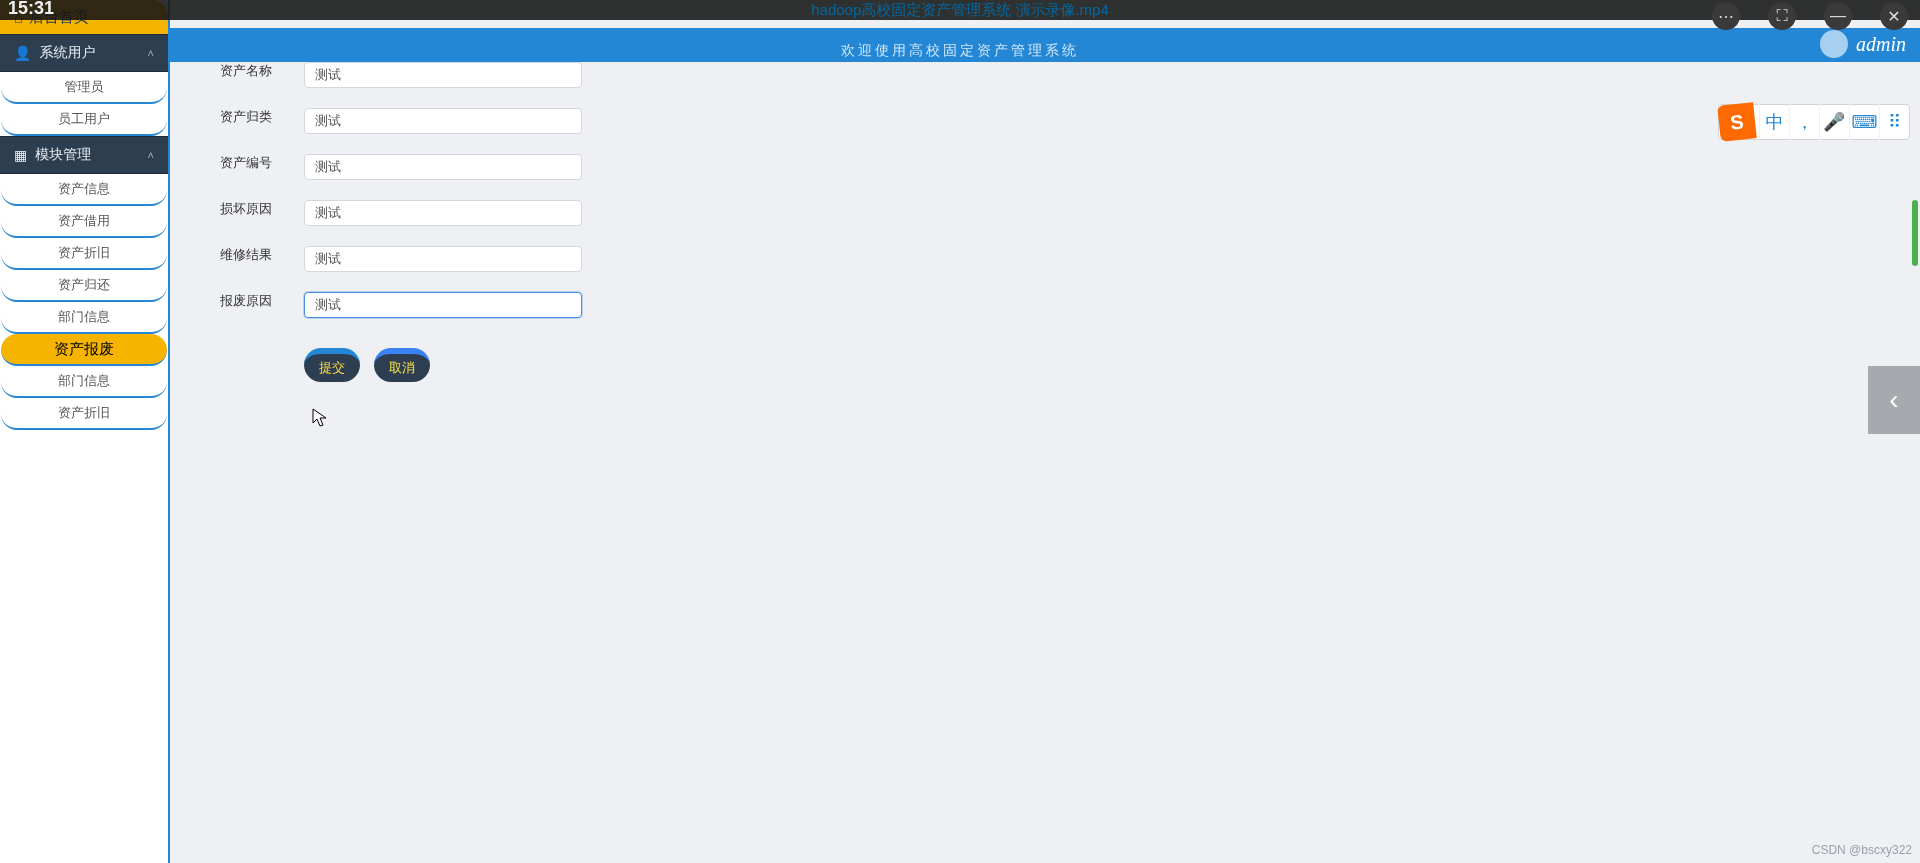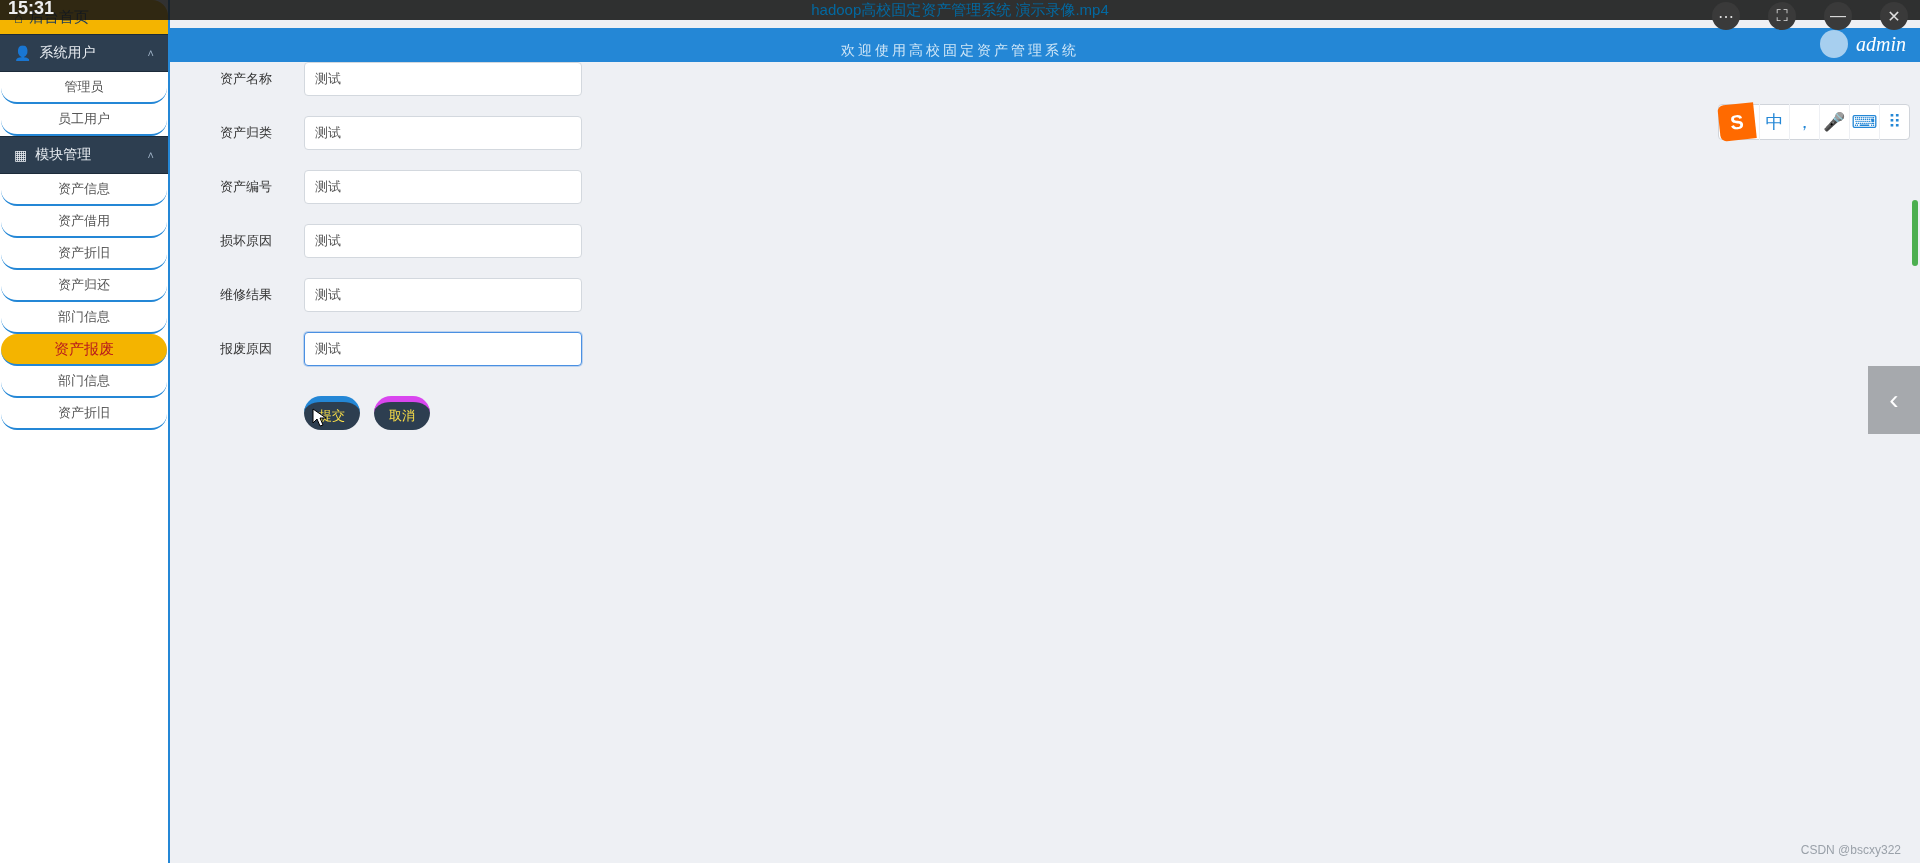--- a/index.html
+++ b/index.html
@@ -49,43 +49,43 @@
 .side-group-hd .left { display:flex; align-items:center; gap:8px; }
 .side-item {
   height:32px; display:flex; align-items:center; justify-content:center;
   font-size:13px; color:#555; background:#fff;
   border-bottom:2px solid #2487d6; cursor:pointer;
   border-top-left-radius:18px; border-top-right-radius:18px;
   border-bottom-left-radius:18px; border-bottom-right-radius:18px;
   margin:0 1px;
 }
 .side-item.active {
-  background:#f4b400; color:#b91c1c; font-size:15px;
+  background:#f4b400; color:#000000; font-size:15px;
 }
 .chev { font-size:11px; color:#9fb2c6; }
 
 
 .main {
   position:absolute; left:172px; top:34px; right:0; bottom:0;
   background:#eef0f4; padding:28px 48px;
 }
-.form-row { display:flex; align-items:center; margin-bottom:20px; }
+.form-row { display:flex; align-items:flex-start; margin-bottom:20px; }
 .form-row label { width:70px; text-align:left; font-size:13px; color:#333; margin-right:14px; }
 .form-row input {
   width:278px; height:26px; border:1px solid #d3d8de; border-radius:4px;
-  padding:16px 10px; font-size:13px; color:#555; background:#fff;
+  padding:8px 10px; font-size:13px; color:#555; background:#fff;
 }
 .form-row input.focus { border:1px solid #4a90e2; box-shadow:0 0 0 1px rgba(74,144,226,.3); }
 .btn-row { padding-left:84px; margin-top:30px; display:flex; gap:14px; }
 .btn {
   min-width:56px; height:34px; padding:0 14px; border:none; cursor:pointer;
   border-radius:18px; font-size:13px; color:#fde047;
 }
 .btn-submit { background:#2d3e50; border-top:6px solid #2487d6; padding-top:0; }
-.btn-cancel { background:#2d3e50; border-top:6px solid #d946ef; }
+.btn-cancel { background:#2d3e50; border-top:6px solid #3b82f6; }
 
 
 .ime {
   position:absolute; right:10px; top:104px; display:flex; align-items:center;
   background:#fff; border:1px solid #d0d4da; border-radius:4px; height:36px;
   z-index:60;
 }
 .ime .logo { width:36px; height:36px; background:#ff6a00; border-radius:6px 0 0 6px;
   display:flex; align-items:center; justify-content:center; color:#fff; font-weight:bold; font-size:20px;
   transform:rotate(-6deg); margin-right:4px;}
@@ -93,21 +93,21 @@
   color:#2487d6; font-size:18px; border-left:1px solid #eef0f4; cursor:pointer;}
 
 
 .collapse-handle {
   position:absolute; right:0; top:366px; width:52px; height:68px;
   background:#a6a9ad; display:flex; align-items:center; justify-content:center;
   color:#fff; font-size:28px; z-index:55; cursor:pointer;
 }
 .rscroll { position:absolute; right:2px; top:200px; width:6px; height:66px; background:#4caf50; border-radius:3px; z-index:54;}
 
-.watermark { position:absolute; right:19px; bottom:6px; font-size:12px; color:#9aa1a9; z-index:40;}
+.watermark { position:absolute; right:8px; bottom:6px; font-size:12px; color:#9aa1a9; z-index:40;}
 
 
 .cursor { position:absolute; left:312px; top:408px; width:16px; height:20px; z-index:70; pointer-events:none;}
 .cursor svg { width:16px; height:20px; }
 </style>
 </head>
 <body>
 
 <div class="header">
   <div class="welcome">欢迎使用高校固定资产管理系统</div>

